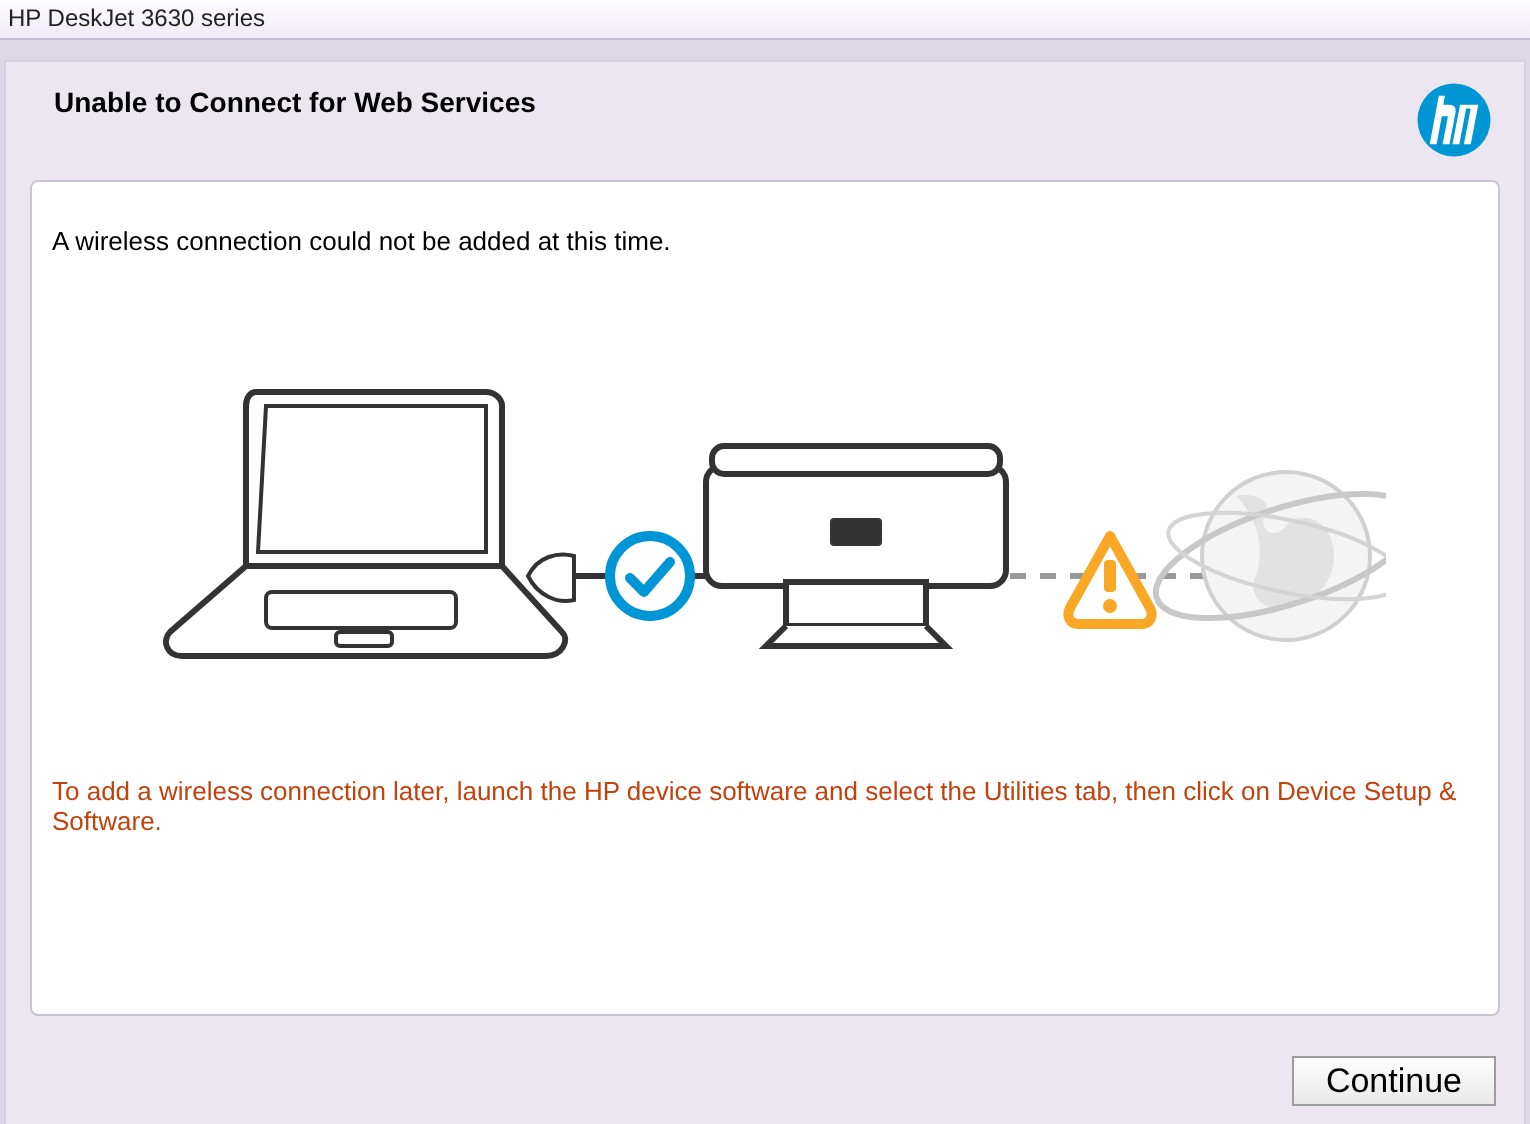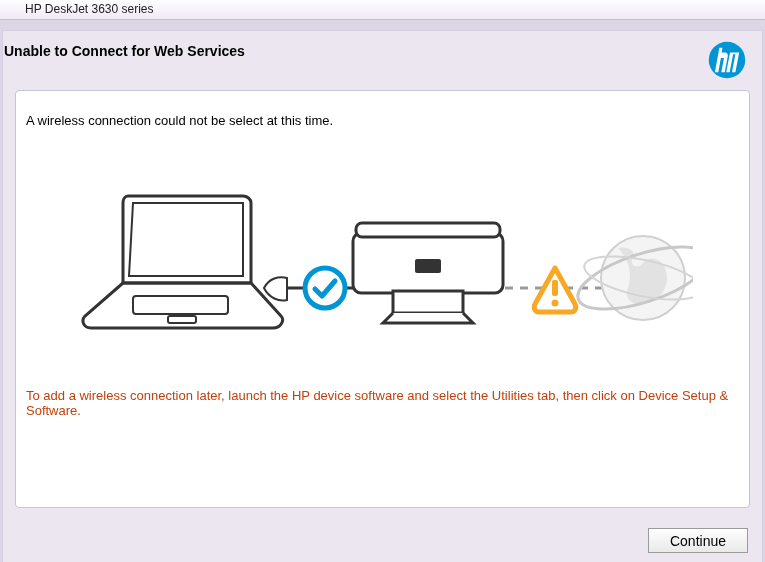--- a/index.html
+++ b/index.html
@@ -8,36 +8,36 @@
       background: #ddd6e4;
       width: 765px;
       height: 562px;
       overflow: hidden;
       font-size: 13px;
     }
     .title-bar {
       height: 20px;
       background: linear-gradient(to bottom, #fdfdff, #f0eaf7);
       border-bottom: 1px solid #c4bbd8;
-      padding: 2px 25px;
+      padding: 2px 4px;
       font-size: 12px;
       color: #222;
     }
     .outer {
       margin: 10px 2px 2px 2px;
       background: #ebe6ef;
       border: 1px solid #d6cde3;
       height: 536px;
       position: relative;
     }
     .header-row {
       display: flex;
       align-items: flex-start;
       justify-content: space-between;
-      padding: 12px 16px 8px 1px;
+      padding: 12px 16px 8px 24px;
     }
     .header-title {
       font-weight: bold;
       font-size: 14px;
       color: #000;
     }
     .hp-logo {
       width: 38px;
       height: 38px;
       margin-top: -2px;
@@ -74,21 +74,21 @@
       bottom: 12px;
       right: 14px;
     }
     .btn {
       min-width: 100px;
       height: 25px;
       background: linear-gradient(to bottom, #fefefe, #e9e9e9);
       border: 1px solid #9b9b9b;
       border-radius: 0;
       font-family: inherit;
-      font-size: 14px;
+      font-size: 17px;
       color: #000;
       cursor: pointer;
       padding: 0 16px;
     }
     svg.diagram { width: 620px; height: 180px; }
   </style>
 </head>
 <body>
 
 <div class="title-bar">
@@ -102,21 +102,21 @@
     <span>
       <svg class="hp-logo" viewBox="0 0 100 100">
         <circle cx="50" cy="50" r="48" fill="#0096d6"></circle>
         <path d="M30 18 L18 82 L27 82 L34 45 L42 45 L35 82 L44 82 L52 40 C53 34 50 30 44 30 L36 30 L38 18 Z" fill="#fff"></path>
         <path d="M58 30 L48 82 L57 82 L66 35 L72 35 L63 82 L72 82 L82 30 Z" fill="#fff"></path>
       </svg>
     </span>
   </div>
 
   <div class="content-card">
-    <div class="msg-top">A wireless connection could not be select at this time.</div>
+    <div class="msg-top">A wireless connection could not be added at this time.</div>
 
     <div class="illustration">
       <svg class="diagram" viewBox="0 0 620 180">
 
         <g transform="translate(20,20)">
           <path d="M35 8 L150 8 C154 8 158 11 158 15 L158 95 L30 95 L30 15 C30 11 32 8 35 8 Z" fill="none" stroke="#333" stroke-width="3"></path>
           <path d="M40 15 L150 15 L150 88 L36 88 Z" fill="none" stroke="#333" stroke-width="2"></path>
           <path d="M30 95 L-8 128 C-12 132 -10 140 -2 140 L180 140 C188 140 192 132 188 128 L158 95 Z" fill="none" stroke="#333" stroke-width="3"></path>
           <rect x="40" y="108" width="95" height="18" rx="3" fill="none" stroke="#333" stroke-width="2"></rect>
           <rect x="75" y="128" width="28" height="7" rx="2" fill="none" stroke="#333" stroke-width="2"></rect>

